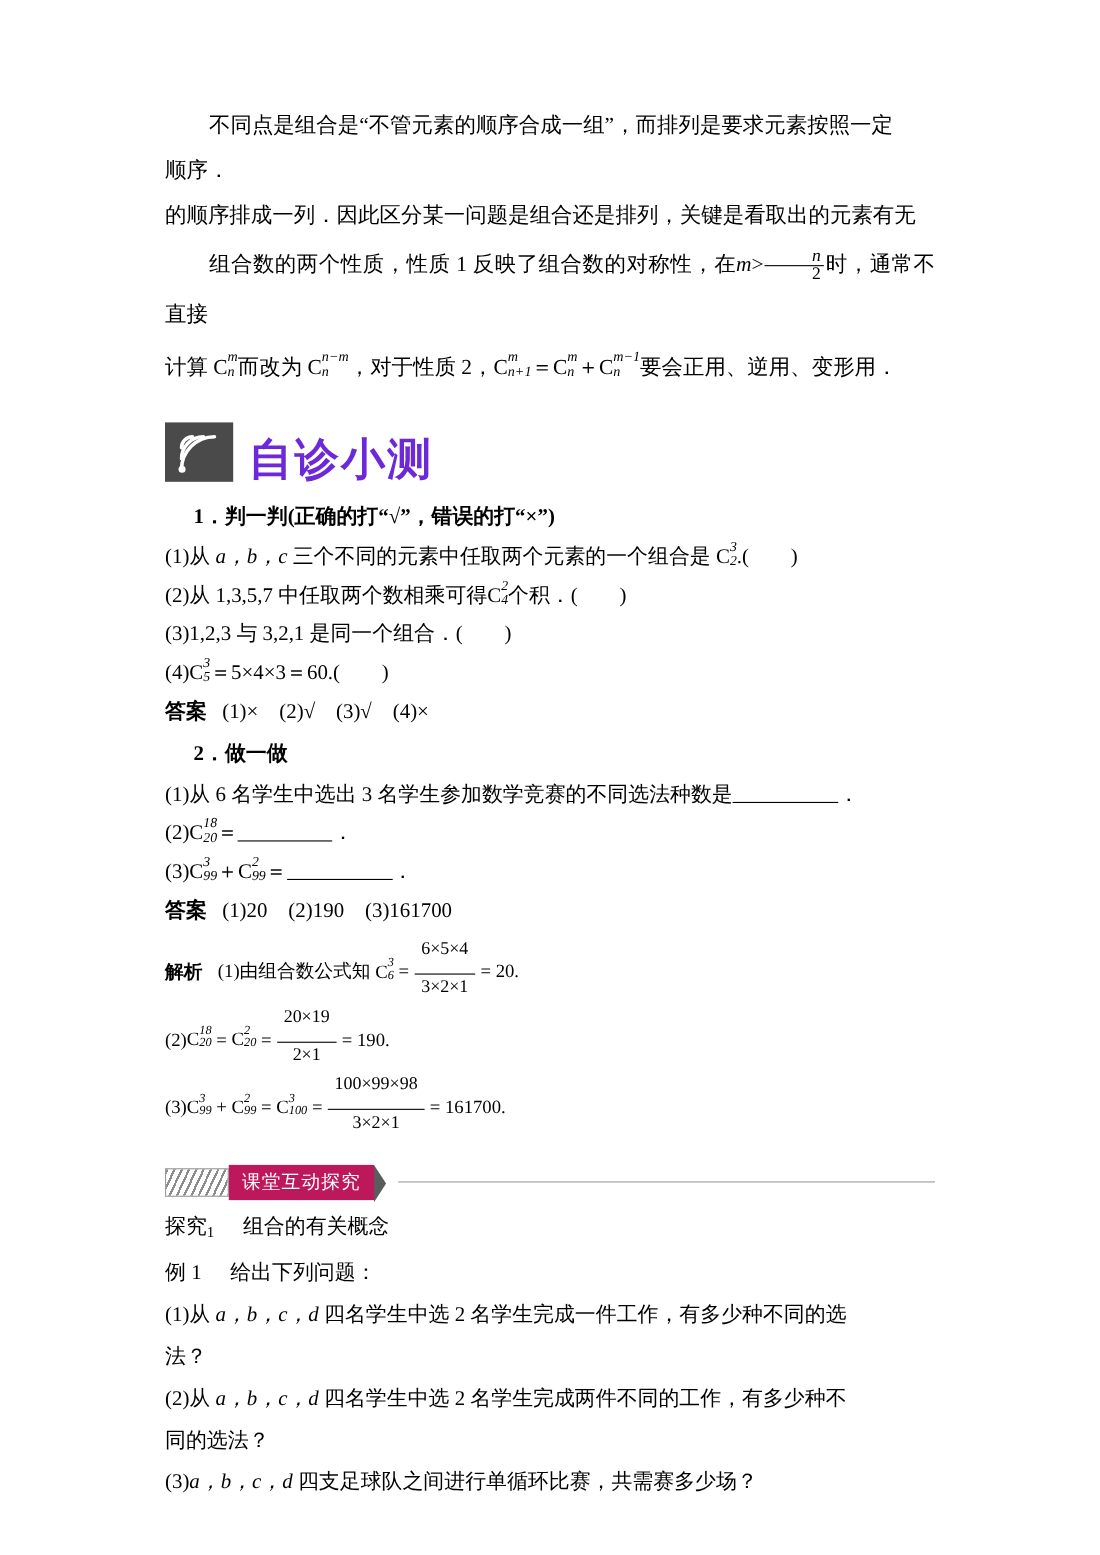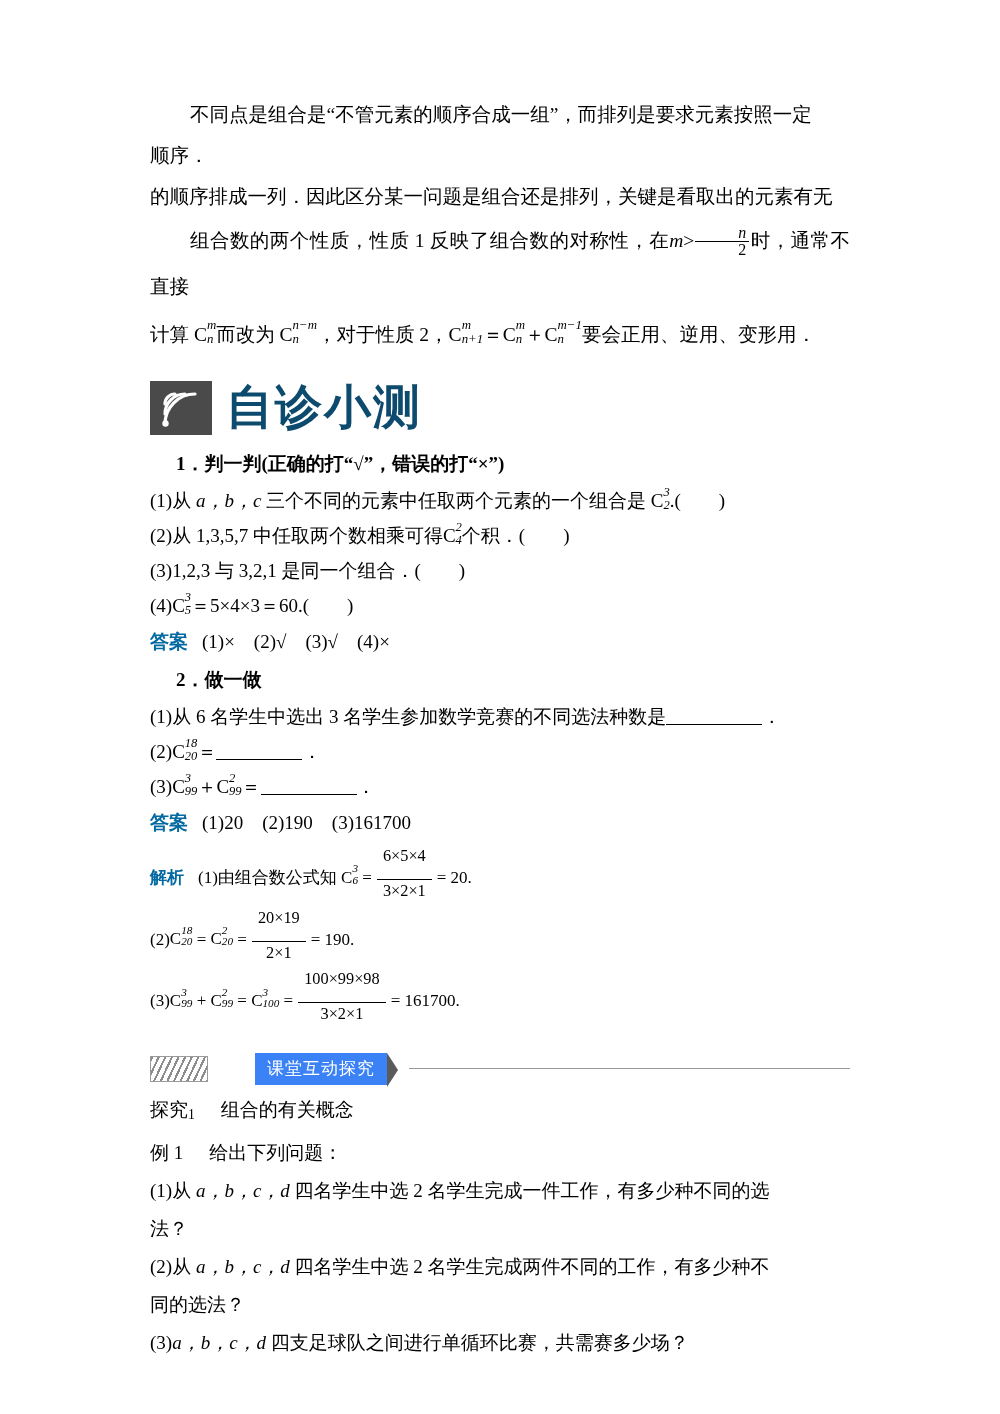--- a/index.html
+++ b/index.html
@@ -56,40 +56,41 @@
   }
   .wifi-badge{
     width:62px;height:54px;
     background:#4a4a4a;
     position:relative;
     margin-right:14px;
     flex:none;
   }
   .wifi-badge svg{position:absolute;left:9px;top:7px;}
   .self-test-title{
-    font-size:47px;
+    font-size:40px;
     font-family:"Liberation Sans","DejaVu Sans",sans-serif;
     font-weight:bold;
     letter-spacing:2px;
-    color:#0c4a6e;
+    color:#6d28d9;
+    margin-top:14px;
   }
 
   .qline{
     font-size:19px;
     line-height:35px;
     margin:0;
   }
   .qhead{
     font-size:19px;
     line-height:38px;
     font-weight:bold;
     padding-left:26px;
   }
   .ans-label{
-    color:#0369a1;
+    color:#000000;
     font-weight:bold;
     margin-right:14px;
   }
   .ans-line{
     font-size:19px;
     line-height:38px;
   }
   .blank{
     display:inline-block;
     border-bottom:1px solid #000;
@@ -127,28 +128,27 @@
     width:58px;height:26px;
     flex:none;
     background:
       repeating-linear-gradient(115deg,
         #8c8c8c 0 2px,
         #ffffff 2px 6px);
     border:1px solid #9a9a9a;
     box-sizing:border-box;
   }
   .bar-label{
-    background:#3b82f6;
+    background:#be185d;
     color:#fff;
     font-family:"Liberation Sans","DejaVu Sans",sans-serif;
     font-size:17px;
     padding:4px 12px 5px 12px;
     letter-spacing:1px;
     position:relative;
-    margin-left:47px;
   }
   .bar-label:after{
     content:"";
     position:absolute;
     right:-11px;top:0;
     border-top:17px solid transparent;
     border-bottom:17px solid transparent;
     border-left:11px solid #5b5b5b;
   }
   .bar-rule{

